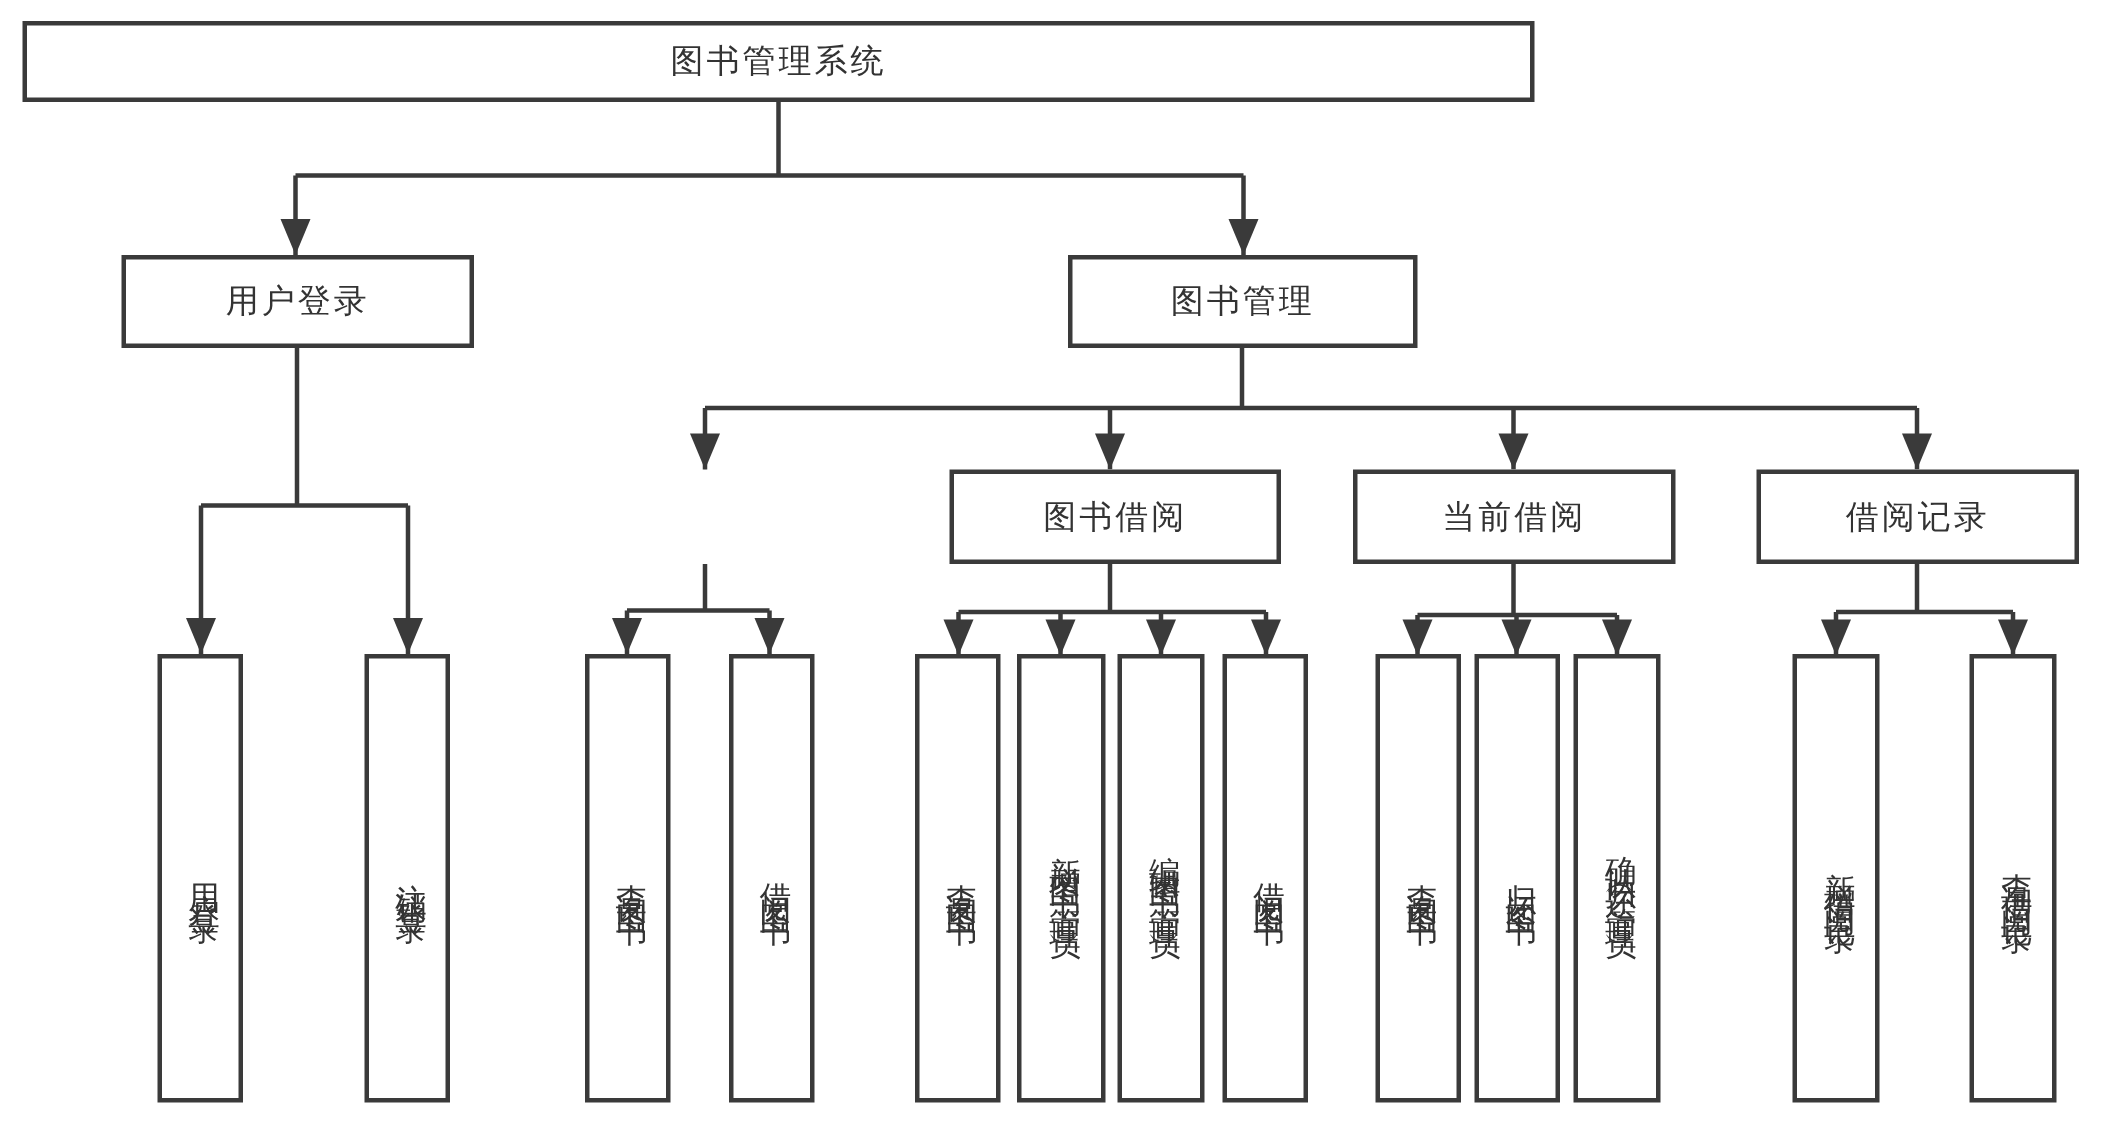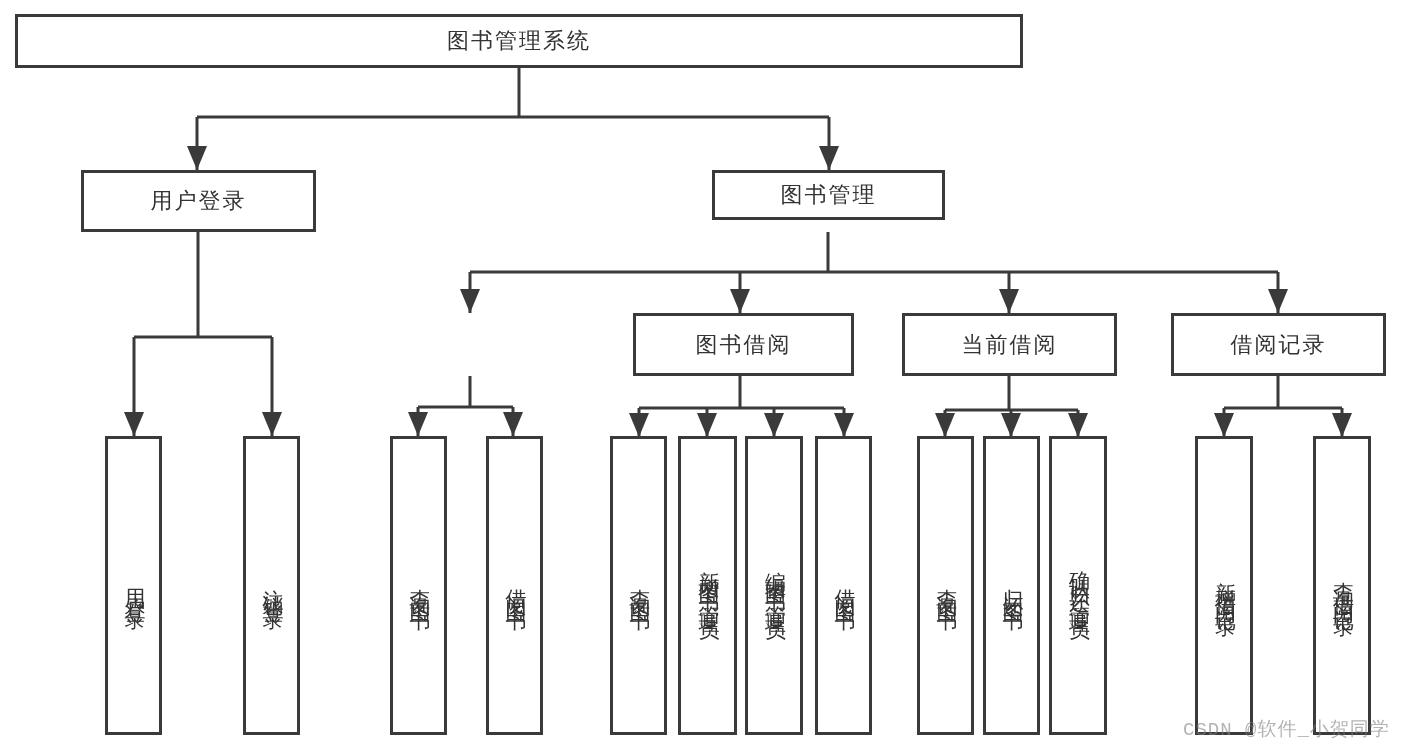--- a/index.html
+++ b/index.html
@@ -98,21 +98,21 @@
     </g>
   </svg>
 
   <div class="box hlabel" style="left:15px; top:14px; width:1008px; height:54px;">
     <span>图书管理系统</span>
   </div>
 
   <div class="box hlabel" style="left:81px; top:170px; width:235px; height:62px;">
     <span>用户登录</span>
   </div>
-  <div class="box hlabel" style="left:712px; top:170px; width:233px; height:50px;">
+  <div class="box hlabel" style="left:712px; top:170px; width:233px; height:62px;">
     <span>图书管理</span>
   </div>
 
   <div class="box hlabel" style="left:633px; top:313px; width:221px; height:63px;">
     <span>图书借阅</span>
   </div>
   <div class="box hlabel" style="left:902px; top:313px; width:215px; height:63px;">
     <span>当前借阅</span>
   </div>
   <div class="box hlabel" style="left:1171px; top:313px; width:215px; height:63px;">
@@ -156,15 +156,14 @@
     <span class="vtext">确认归还（管理员）</span>
   </div>
 
   <div class="box leaf" style="left:1195px; width:58px;">
     <span class="vtext">新增借阅记录</span>
   </div>
   <div class="box leaf" style="left:1313px; width:58px;">
     <span class="vtext">查询借阅记录</span>
   </div>
 
-  <div class="watermark">CSDN @软件_小贺同学</div>
 
 </div>
 
 </body></html>

